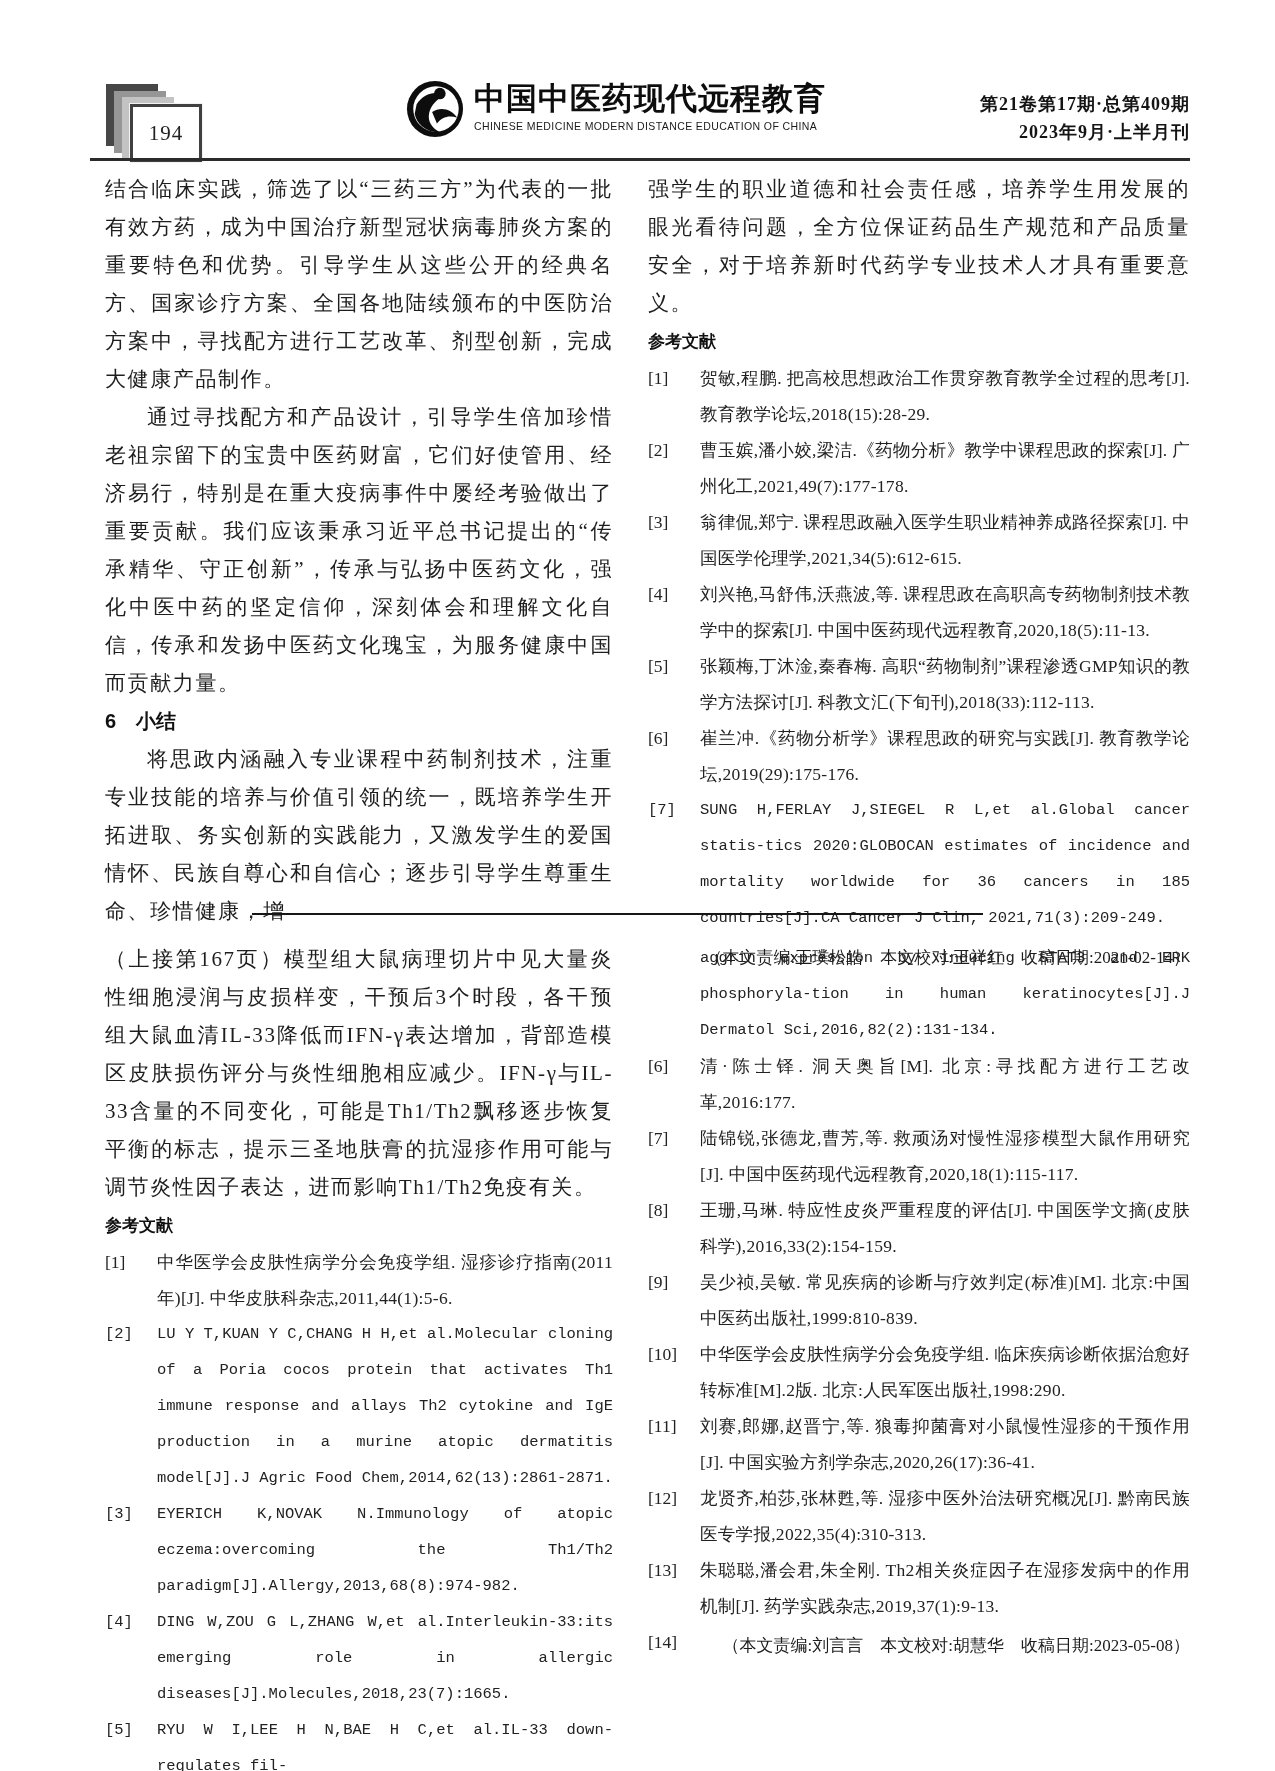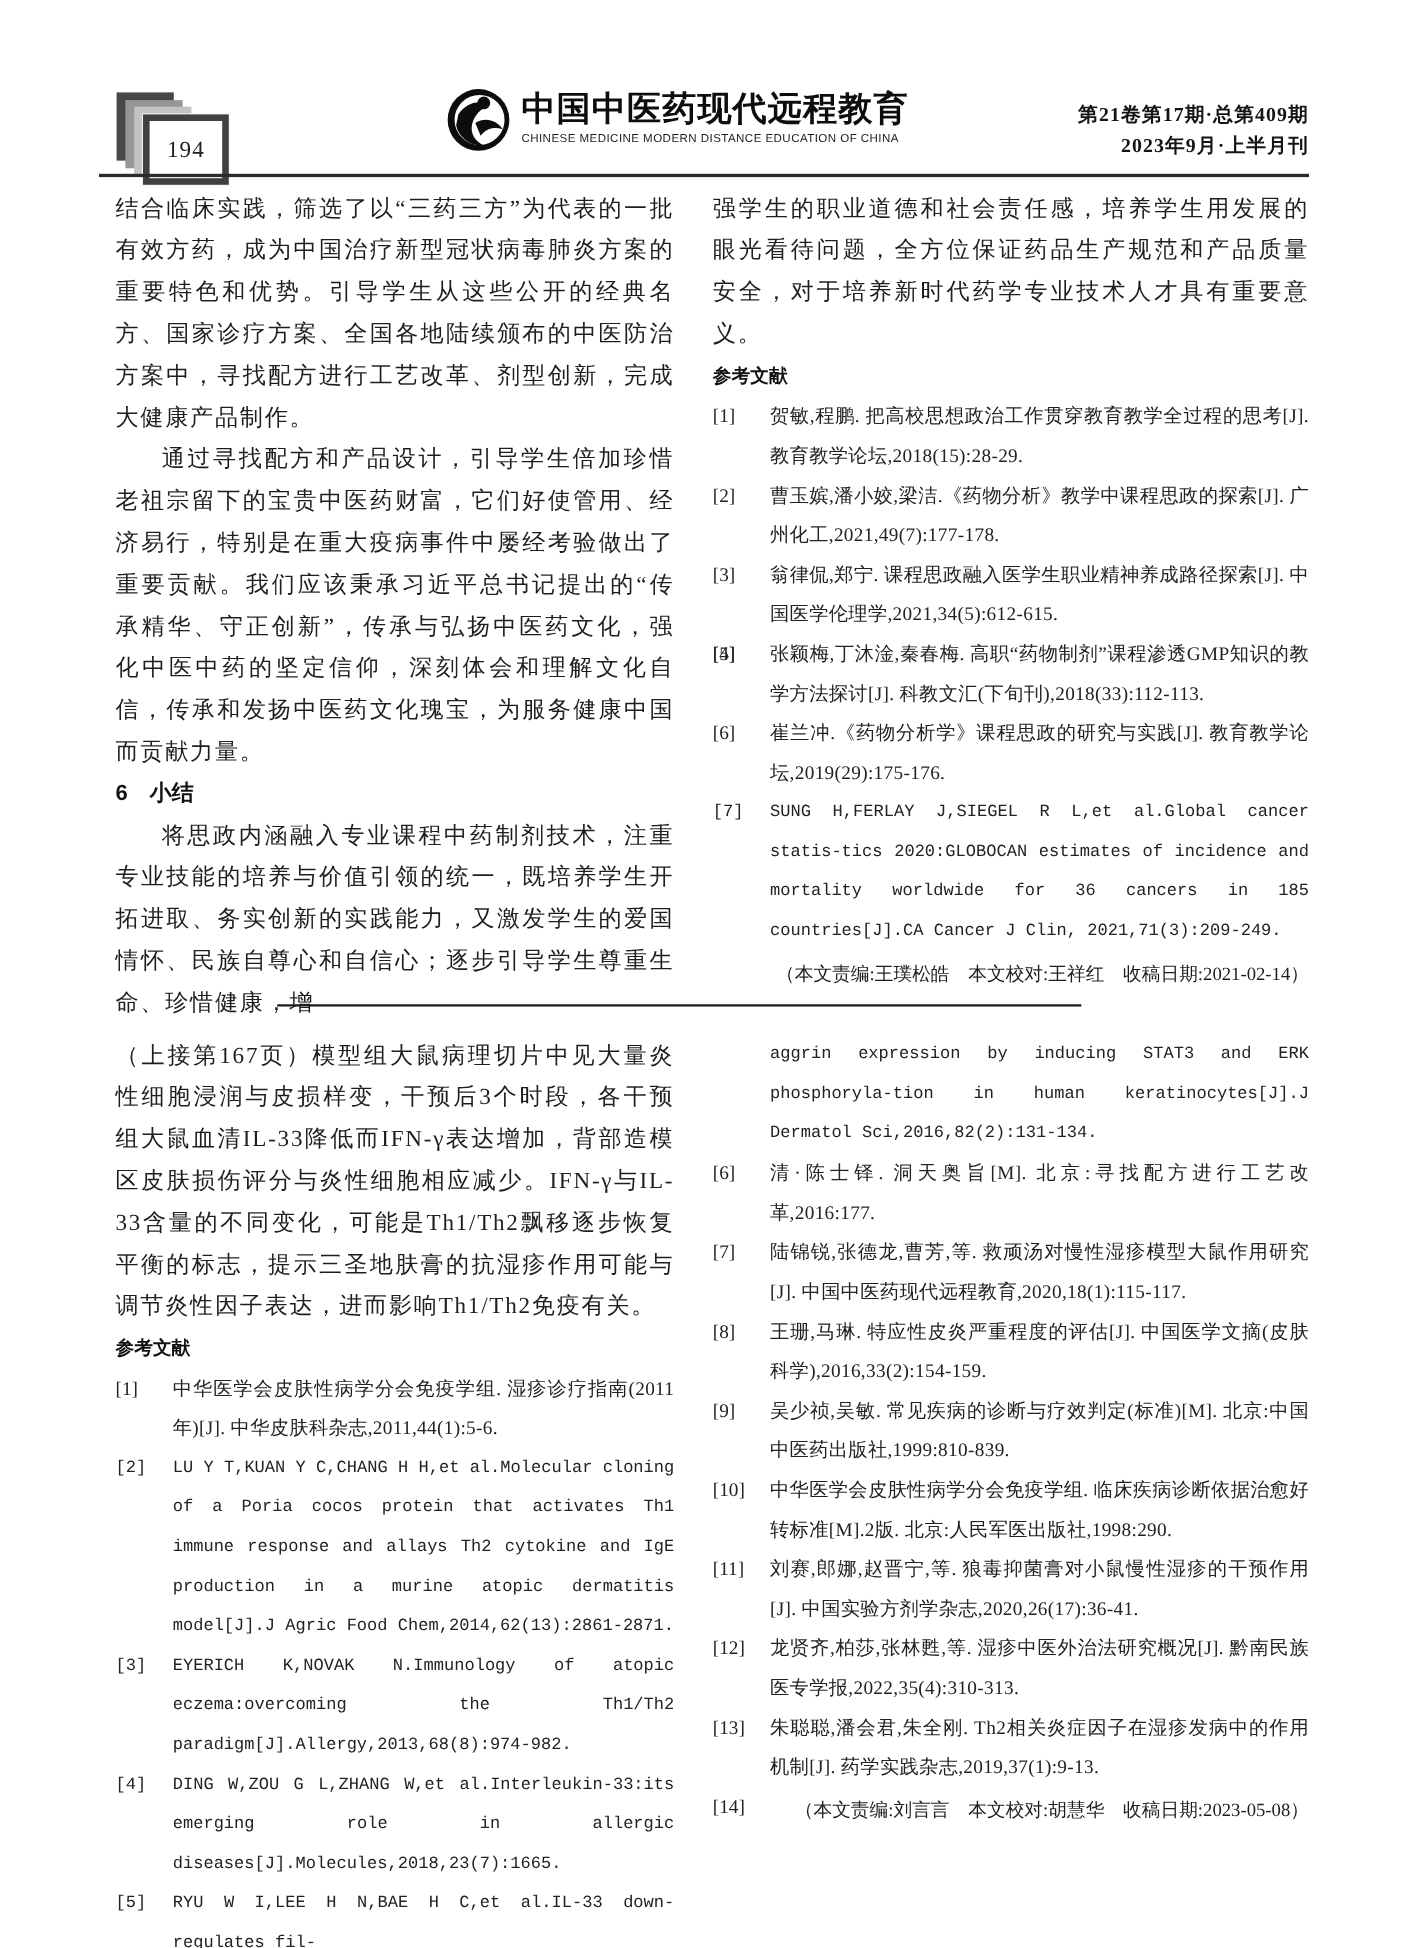--- a/index.html
+++ b/index.html
@@ -6,21 +6,21 @@
   .page{position:relative;width:1275px;height:1771px;background:#ffffff;overflow:hidden;
         font-family:"Liberation Serif","DejaVu Serif",serif;color:#1e1e1e;}
 
   
   .page-stack{position:absolute;left:106px;top:84px;width:100px;height:76px;}
   .page-stack .layer{position:absolute;width:52px;height:62px;}
   .page-stack .l1{left:0;top:0;background:#474747;}
   .page-stack .l2{left:8px;top:7px;background:#969696;}
   .page-stack .l3{left:16px;top:13px;background:#c3c3c3;}
   .page-stack .front{position:absolute;left:24px;top:20px;width:66px;height:52px;background:#fff;
-        border:6px solid #404040;box-shadow:0 0 0 1px #f2f2f2;
+        border:3px solid #404040;box-shadow:0 0 0 1px #f2f2f2;
         display:flex;align-items:center;justify-content:center;
         font-size:21px;letter-spacing:1px;color:#222;}
   .logo{position:absolute;left:406px;top:80px;display:flex;align-items:flex-start;}
   .logo svg{width:58px;height:58px;display:block;}
   .logo-text{margin-left:10px;}
   .logo-title{font-family:"Liberation Sans","DejaVu Sans",sans-serif;font-weight:bold;
         font-size:31px;line-height:38px;letter-spacing:1px;color:#0d0d0d;}
   .logo-sub{font-family:"Liberation Sans","DejaVu Sans",sans-serif;font-size:10.5px;
         letter-spacing:0.4px;color:#1a1a1a;margin-top:2px;white-space:nowrap;}
   .issue{position:absolute;right:85px;top:90px;text-align:right;
@@ -105,20 +105,21 @@
     <div class="ref">
       <span class="marker">[2]</span>
       <span>曹玉嫔,潘小姣,梁洁.《药物分析》教学中课程思政的探索[J]. 广州化工,2021,49(7):177-178.</span>
     </div>
     <div class="ref">
       <span class="marker">[3]</span>
       <span>翁律侃,郑宁. 课程思政融入医学生职业精神养成路径探索[J]. 中国医学伦理学,2021,34(5):612-615.</span>
     </div>
     <div class="ref">
       <span class="marker">[4]</span>
+      <span>刘兴艳,马舒伟,沃燕波,等. 课程思政在高职高专药物制剂技术教学中的探索[J]. 中国中医药现代远程教育,2020,18(5):11-13.</span>
     </div>
     <div class="ref">
       <span class="marker">[5]</span>
       <span>张颖梅,丁沐淦,秦春梅. 高职“药物制剂”课程渗透GMP知识的教学方法探讨[J]. 科教文汇(下旬刊),2018(33):112-113.</span>
     </div>
     <div class="ref">
       <span class="marker">[6]</span>
       <span>崔兰冲.《药物分析学》课程思政的研究与实践[J]. 教育教学论坛,2019(29):175-176.</span>
     </div>
     <div class="ref en">

